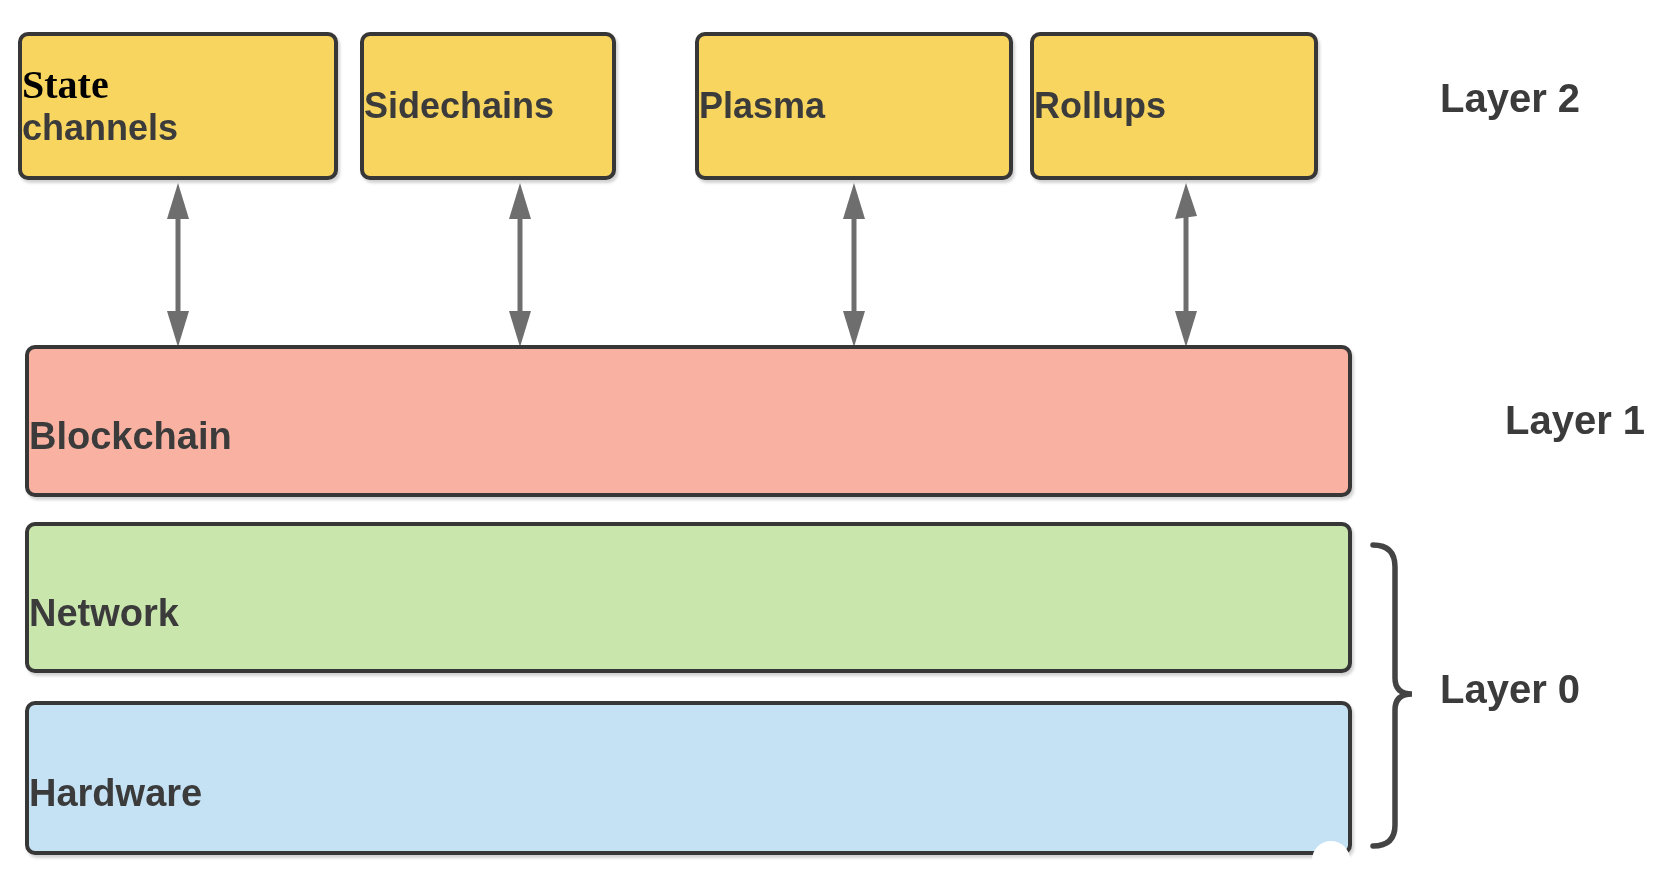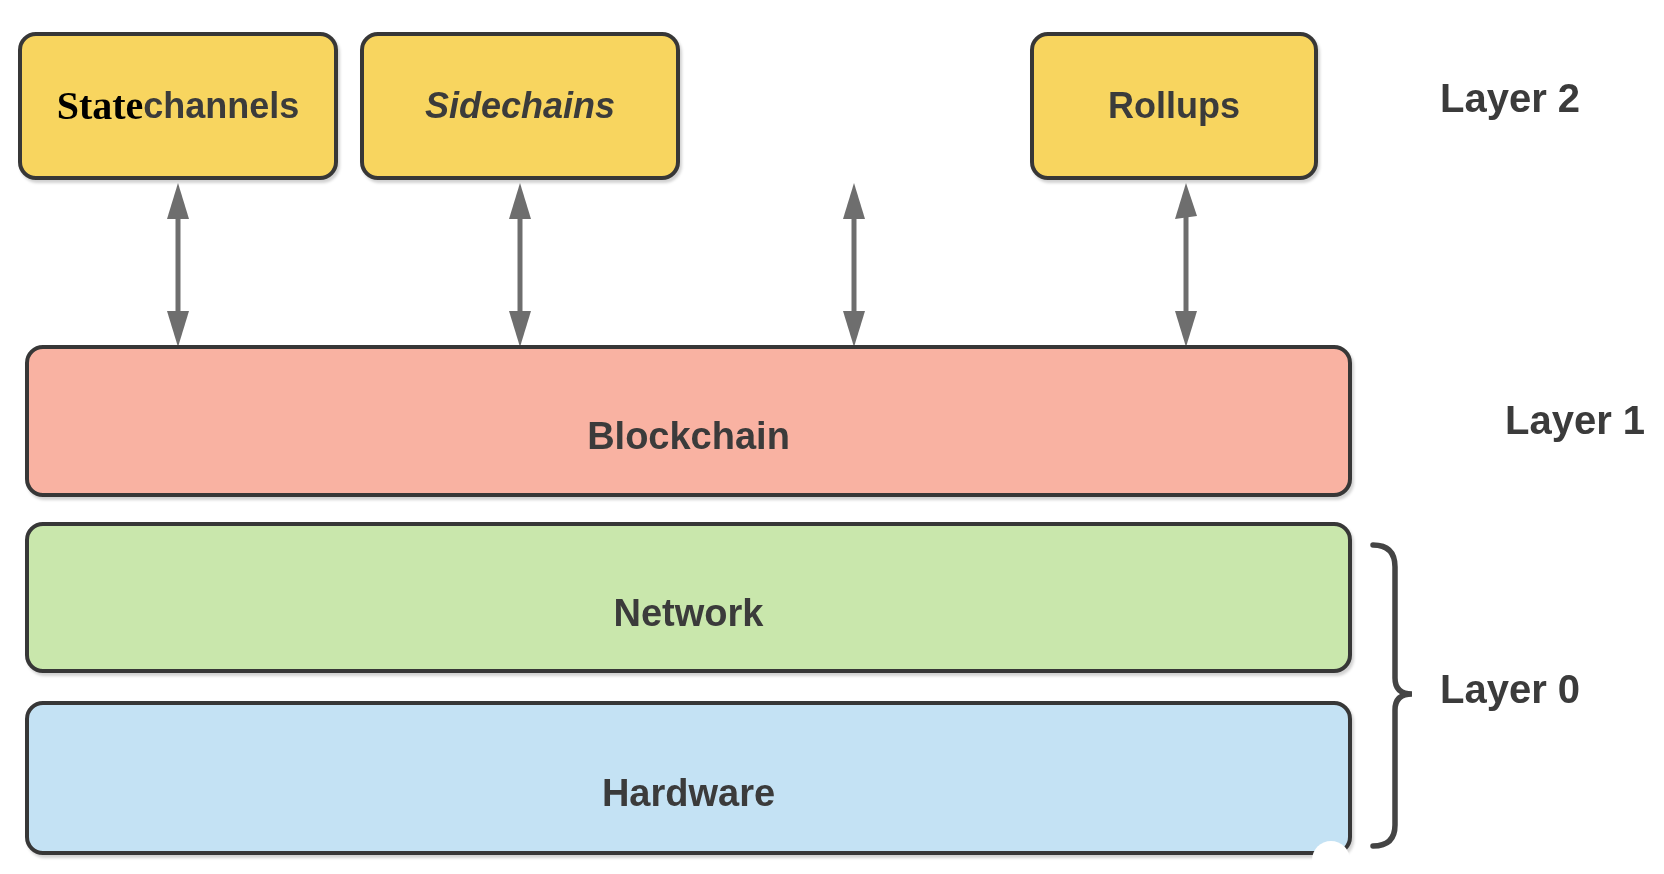--- a/index.html
+++ b/index.html
@@ -20,44 +20,44 @@
     width: 1664px;
     height: 874px;
     background: var(--canvas-bg);
     font-family: "Liberation Sans", sans-serif;
     overflow: hidden;
   }
   .node {
     position: absolute;
     background: var(--layer2-fill);
     border: 4px solid var(--border-color);
-    border-radius: 18px;
+    border-radius: 10px;
     box-shadow: 2px 3px 3px rgba(0,0,0,0.18);
     display: flex;
-    flex-direction: row;
-    align-items: center;
+    flex-direction: column;
+    align-items: flex-start;
     justify-content: center;
     text-align: center;
   }
   .node-label {
     font-weight: bold;
     font-size: 36px;
     color: var(--text-color);
     line-height: 1.15;
   }
   .serif-label {
     font-family: "Liberation Serif", "DejaVu Serif", serif;
     font-weight: bold;
     font-size: 40px;
     color: #000000;
     line-height: 1.1;
   }
   .l2-box { top: 32px; height: 148px; }
   .box-1 { left: 18px;   width: 320px; }
-  .box-2 { left: 360px;  width: 320px; font-style: italic; }
+  .box-2 { left: 360px;  width: 256px; }
   .box-3 { left: 695px;  width: 318px; }
   .box-4 { left: 1030px; width: 288px; }
   .bar {
     left: 25px;
     width: 1327px;
   }
   .bar-blockchain { top: 345px; height: 152px; background: var(--layer1-fill); }
   .bar-network    { top: 522px; height: 151px; background: var(--network-fill); }
   .bar-hardware   { top: 701px; height: 154px; background: var(--hardware-fill); }
   .bar .node-label { font-size: 38px; margin-top: 32px; }
@@ -107,20 +107,23 @@
 
   <div class="node l2-box box-1">
     <span class="serif-label">State</span>
     <span class="node-label">channels</span>
   </div>
 
   <div class="node l2-box box-2">
     <span class="node-label">Sidechains</span>
   </div>
 
+  <div class="node l2-box box-3">
+    <span class="node-label">Plasma</span>
+  </div>
 
   <div class="node l2-box box-4">
     <span class="node-label">Rollups</span>
   </div>
 
   <svg class="arrow-svg arrow-1" viewBox="0 0 44 164">
     <line x1="22" y1="28" x2="22" y2="136" stroke="var(--arrow-color)" stroke-width="5"></line>
     <polygon points="22,0 11,36 33,36" fill="var(--arrow-color)"></polygon>
     <polygon points="22,164 11,128 33,128" fill="var(--arrow-color)"></polygon>
   </svg>

